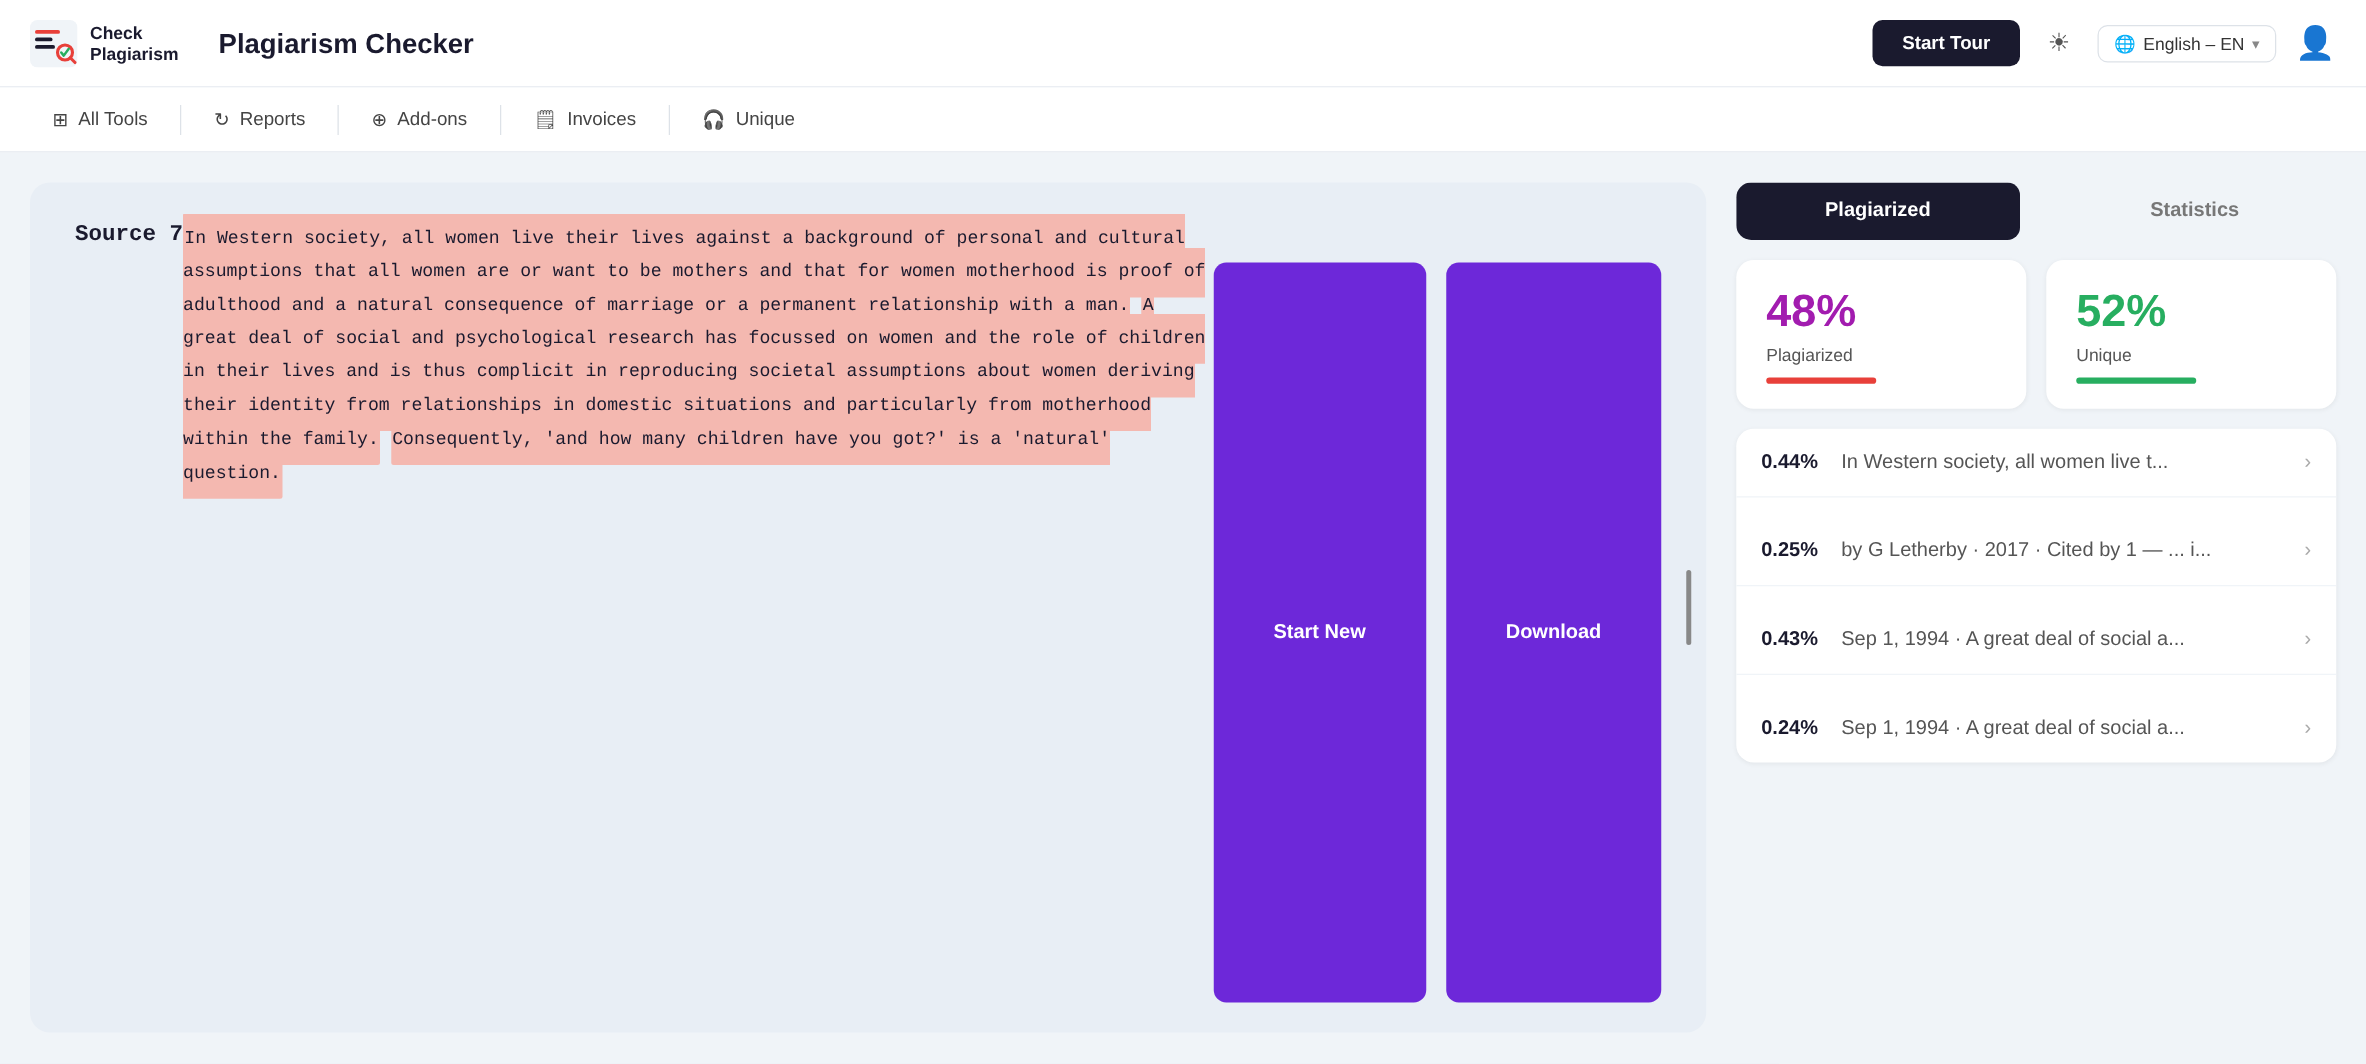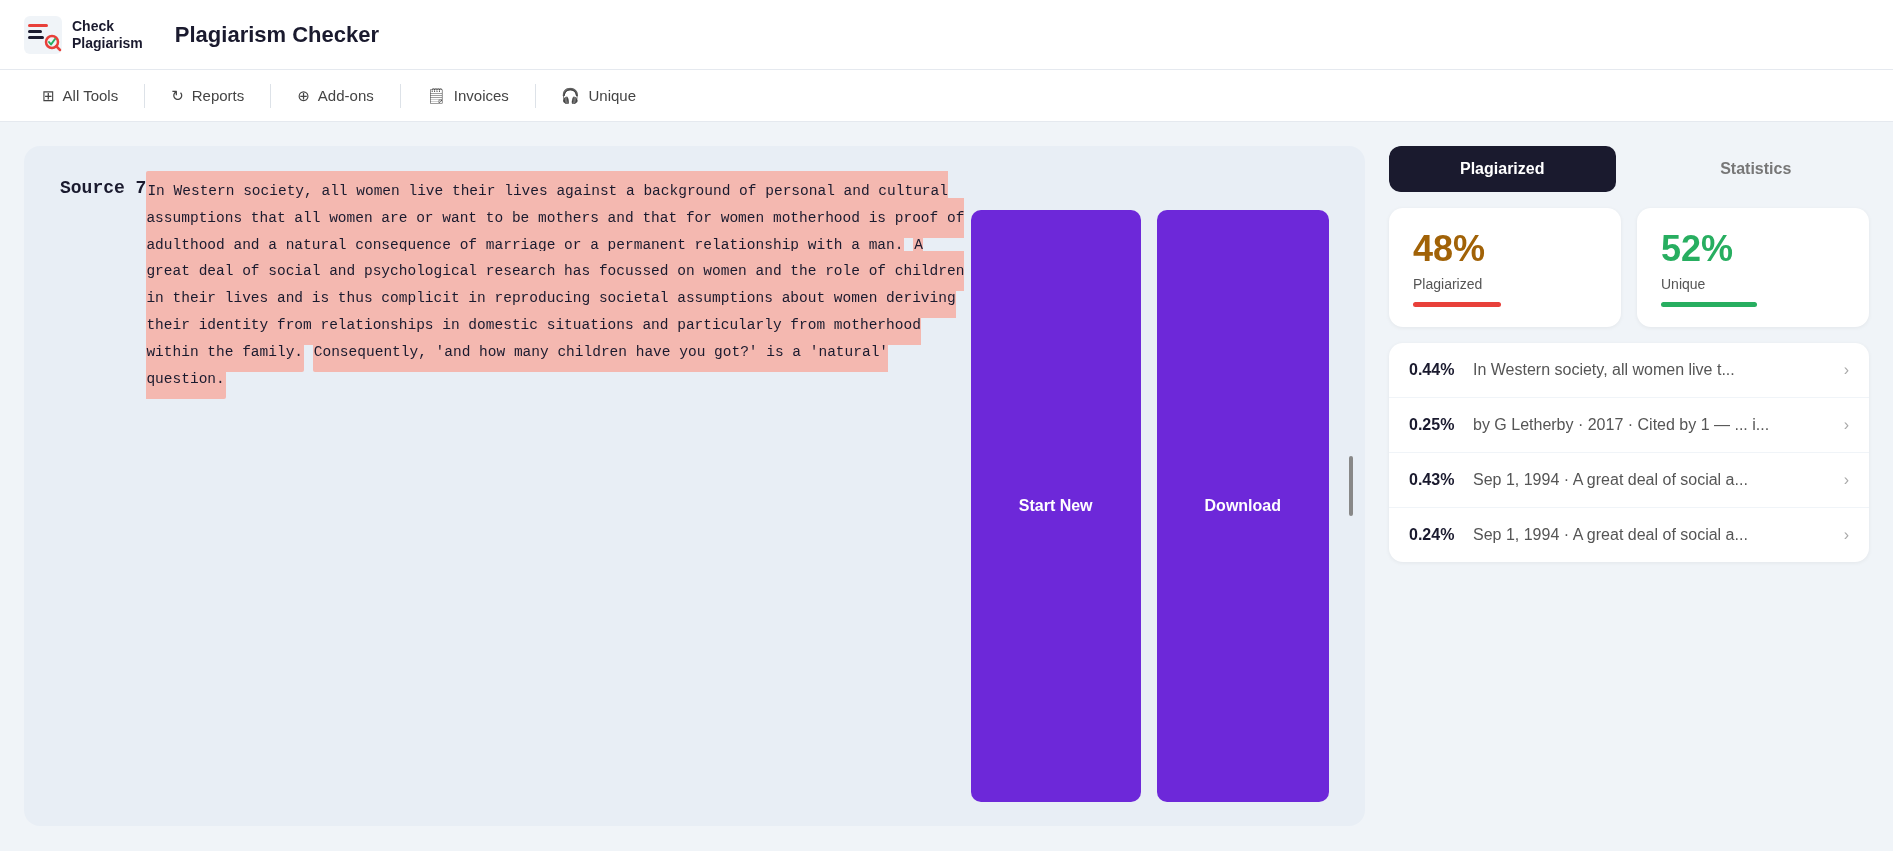--- a/index.html
+++ b/index.html
@@ -228,39 +228,39 @@
       padding: 20px 24px;
       display: flex;
       flex-direction: column;
       gap: 6px;
       box-shadow: 0 1px 4px rgba(0,0,0,0.06);
     }
     .stat-percent {
       font-size: 36px;
       font-weight: 800;
     }
-    .stat-percent.red { color: #a16207; }
+    .stat-percent.red { color: #a21caf; }
     .stat-percent.green { color: #27ae60; }
     .stat-label {
       font-size: 14px;
       color: #555;
     }
     .stat-bar {
       height: 5px;
       border-radius: 3px;
       margin-top: 4px;
     }
     .stat-bar.red { background: #e8403a; width: 48%; }
     .stat-bar.green { background: #27ae60; width: 52%; }
 
     
     .source-list {
       display: flex;
       flex-direction: column;
-      gap: 0;
+      gap: 16px;
       background: #fff;
       border-radius: 14px;
       overflow: hidden;
       box-shadow: 0 1px 4px rgba(0,0,0,0.06);
     }
     .source-item {
       display: flex;
       align-items: center;
       padding: 18px 20px;
       border-bottom: 1px solid #f0f4f8;
@@ -300,20 +300,34 @@
       <circle cx="28" cy="26" r="6" fill="none" stroke="#e8403a" stroke-width="2.5"></circle>
       <line x1="32.2" y1="30.2" x2="36" y2="34" stroke="#e8403a" stroke-width="2.5" stroke-linecap="round"></line>
       <polyline points="25,26 27,28.5 31,23" stroke="#27ae60" stroke-width="2" fill="none" stroke-linecap="round" stroke-linejoin="round"></polyline>
     </svg>
     <div class="logo-text">
       <span>Check</span><br>
       <span>Plagiarism</span>
     </div>
   </a>
   <h1 class="page-title">Plagiarism Checker</h1>
+  <div class="header-right">
+    <button class="start-tour-btn">Start Tour</button>
+    <button class="icon-btn">
+      <span>☀</span>
+    </button>
+    <div class="lang-select">
+      <span>🌐</span>
+      <span>English – EN</span>
+      <span class="chevron">▾</span>
+    </div>
+    <button class="user-icon-btn">
+      <span>👤</span>
+    </button>
+  </div>
 </header>
 
 <nav class="nav">
   <button class="nav-item">
     <span>⊞</span>
     <span>All Tools</span>
   </button>
   <div class="nav-sep"></div>
   <button class="nav-item">
     <span>↻</span>

